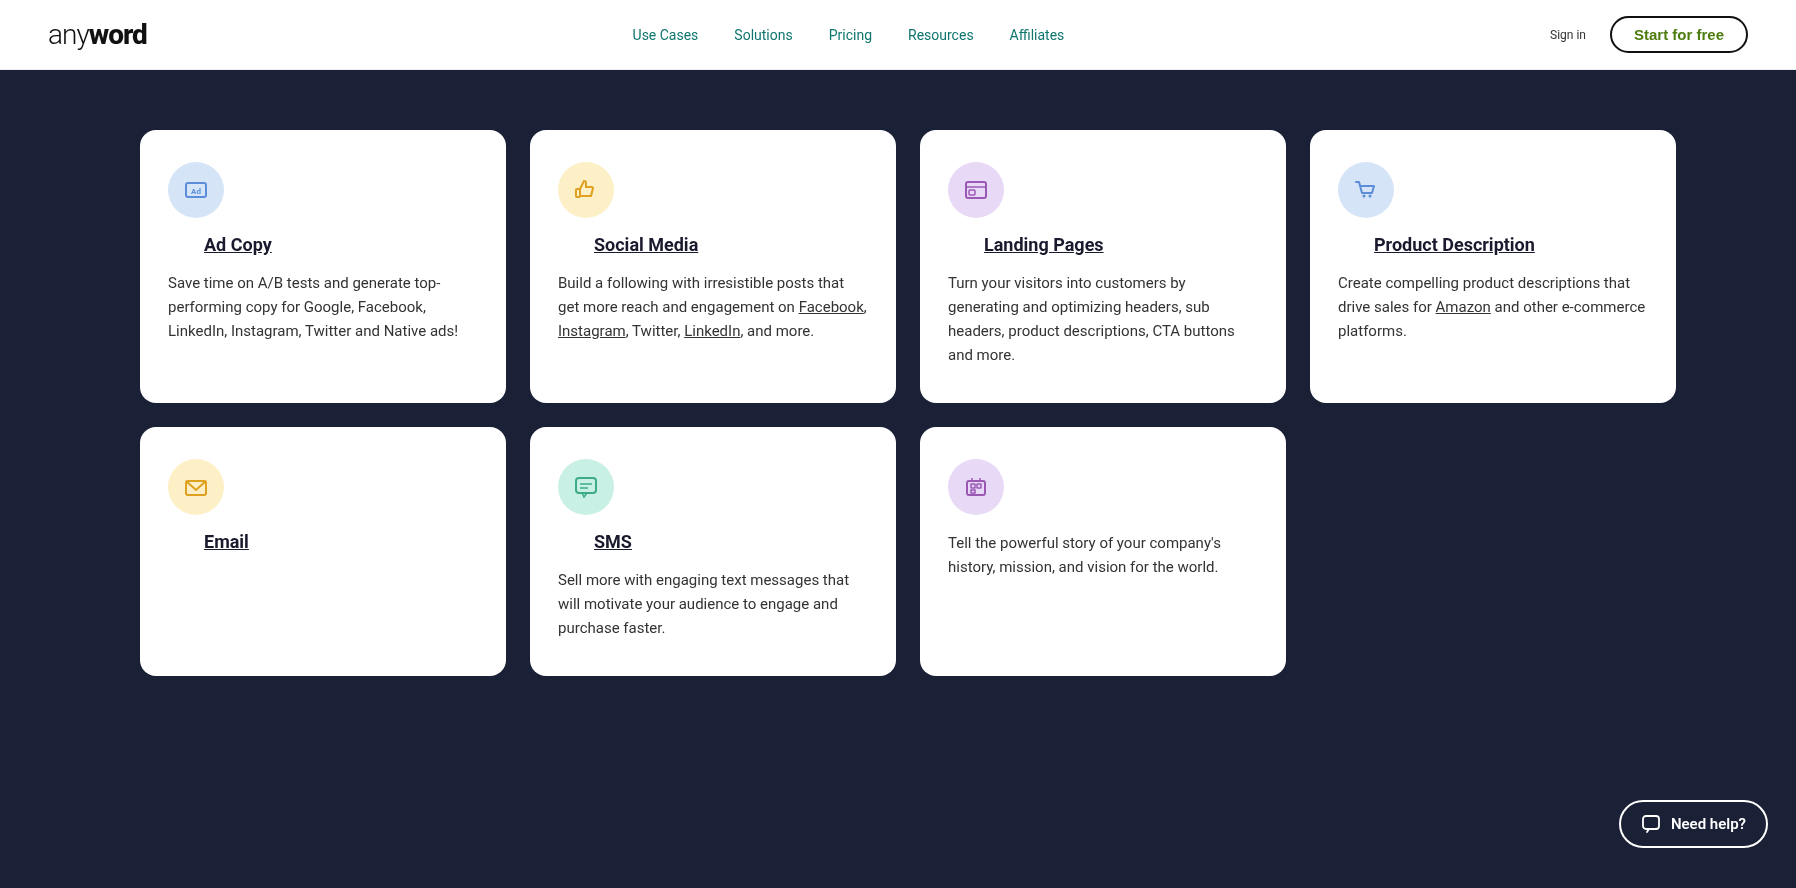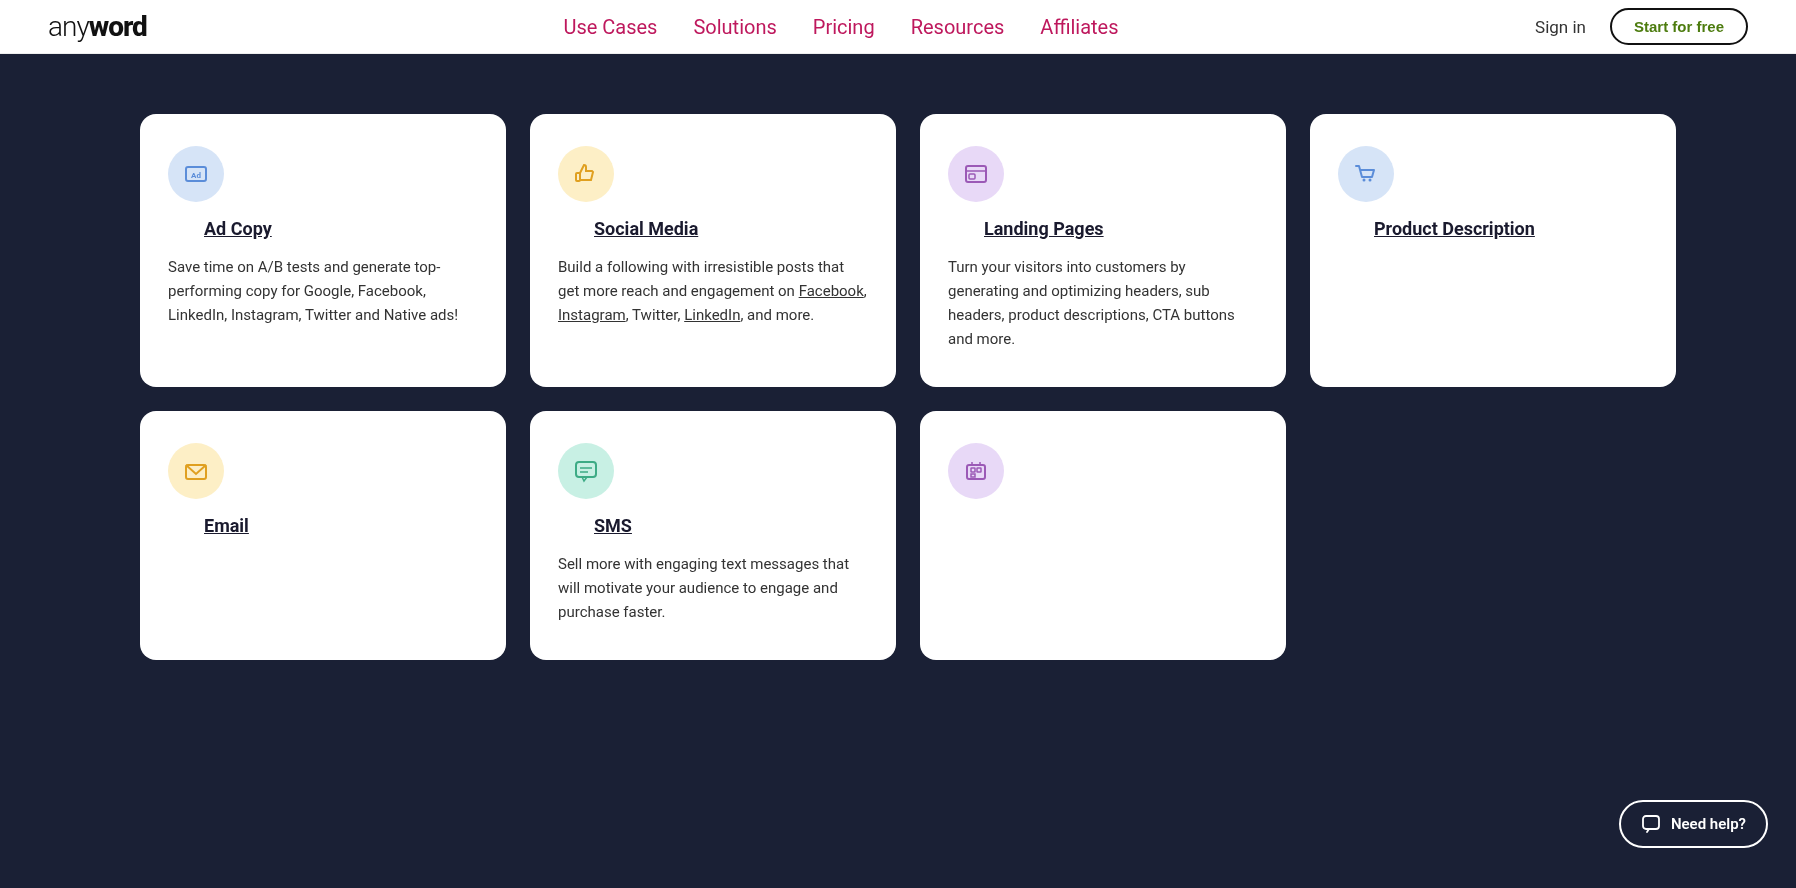--- a/index.html
+++ b/index.html
@@ -5,43 +5,43 @@
     * { box-sizing: border-box; margin: 0; padding: 0; }
     body { font-family: -apple-system, BlinkMacSystemFont, 'Segoe UI', Roboto, sans-serif; background: #1a2035; }
 
     
     .header {
       background: #fff;
       display: flex;
       align-items: center;
       justify-content: space-between;
       padding: 0 48px;
-      height: 54px;
+      height: 70px;
       border-bottom: 1px solid #eee;
     }
     .logo {
       font-size: 28px;
       font-weight: 800;
       color: #111;
       letter-spacing: -1px;
     }
     .logo span { font-weight: 300; }
     .nav {
       display: flex;
       align-items: center;
       gap: 36px;
     }
     .nav-item {
-      font-size: 20px;
-      color: #be185d;
+      font-size: 14px;
+      color: #0f766e;
       cursor: pointer;
       text-decoration: none;
     }
     .sign-in {
-      font-size: 17px;
+      font-size: 12px;
       color: #333;
       cursor: pointer;
     }
     .start-btn {
       border: 2px solid #111;
       border-radius: 25px;
       padding: 8px 22px;
       font-size: 15px;
       font-weight: 600;
       background: #fff;
@@ -189,20 +189,23 @@
 
     <div class="card">
       <div class="card-icon-wrap icon-blue">
         <svg width="28" height="28" viewBox="0 0 28 28" fill="none">
           <path d="M4 6h3l3 11h10l2-7H9" stroke="#5b8dd9" stroke-width="2" stroke-linecap="round" stroke-linejoin="round" fill="none"></path>
           <circle cx="12" cy="20" r="1.5" fill="#5b8dd9"></circle>
           <circle cx="18" cy="20" r="1.5" fill="#5b8dd9"></circle>
         </svg>
       </div>
       <div class="card-title">Product Description</div>
+      <div class="card-desc">
+        Create compelling product descriptions that drive sales for <a>Amazon</a> and other e-commerce platforms.
+      </div>
     </div>
 
     <div class="card">
       <div class="card-icon-wrap icon-yellow">
         <svg width="28" height="28" viewBox="0 0 28 28" fill="none">
           <rect x="4" y="8" width="20" height="14" rx="2" stroke="#e0a020" stroke-width="2" fill="none"></rect>
           <polyline points="4,8 14,17 24,8" stroke="#e0a020" stroke-width="2" fill="none"></polyline>
         </svg>
       </div>
       <div class="card-title">Email</div>
@@ -225,20 +228,21 @@
       <div class="card-icon-wrap icon-purple">
         <svg width="28" height="28" viewBox="0 0 28 28" fill="none">
           <rect x="5" y="8" width="18" height="14" rx="2" stroke="#9b59b6" stroke-width="2" fill="none"></rect>
           <rect x="9" y="11" width="4" height="4" rx="0.5" stroke="#9b59b6" stroke-width="1.5" fill="none"></rect>
           <rect x="15" y="11" width="4" height="4" rx="0.5" stroke="#9b59b6" stroke-width="1.5" fill="none"></rect>
           <rect x="9" y="17" width="4" height="3" stroke="#9b59b6" stroke-width="1.5" fill="none"></rect>
           <line x1="10" y1="8" x2="10" y2="5" stroke="#9b59b6" stroke-width="1.5"></line>
           <line x1="18" y1="8" x2="18" y2="5" stroke="#9b59b6" stroke-width="1.5"></line>
         </svg>
       </div>
+      <div class="card-desc">Tell the powerful story of your company's history, mission, and vision for the world.</div>
     </div>
 
   </div>
 </main>
 
 <div class="need-help">
   <svg width="20" height="20" viewBox="0 0 20 20" fill="none">
     <rect x="2" y="2" width="16" height="13" rx="3" stroke="#fff" stroke-width="1.8" fill="none"></rect>
     <path d="M6 18l2-3h6" stroke="#fff" stroke-width="1.8" fill="none" stroke-linecap="round"></path>
   </svg>

